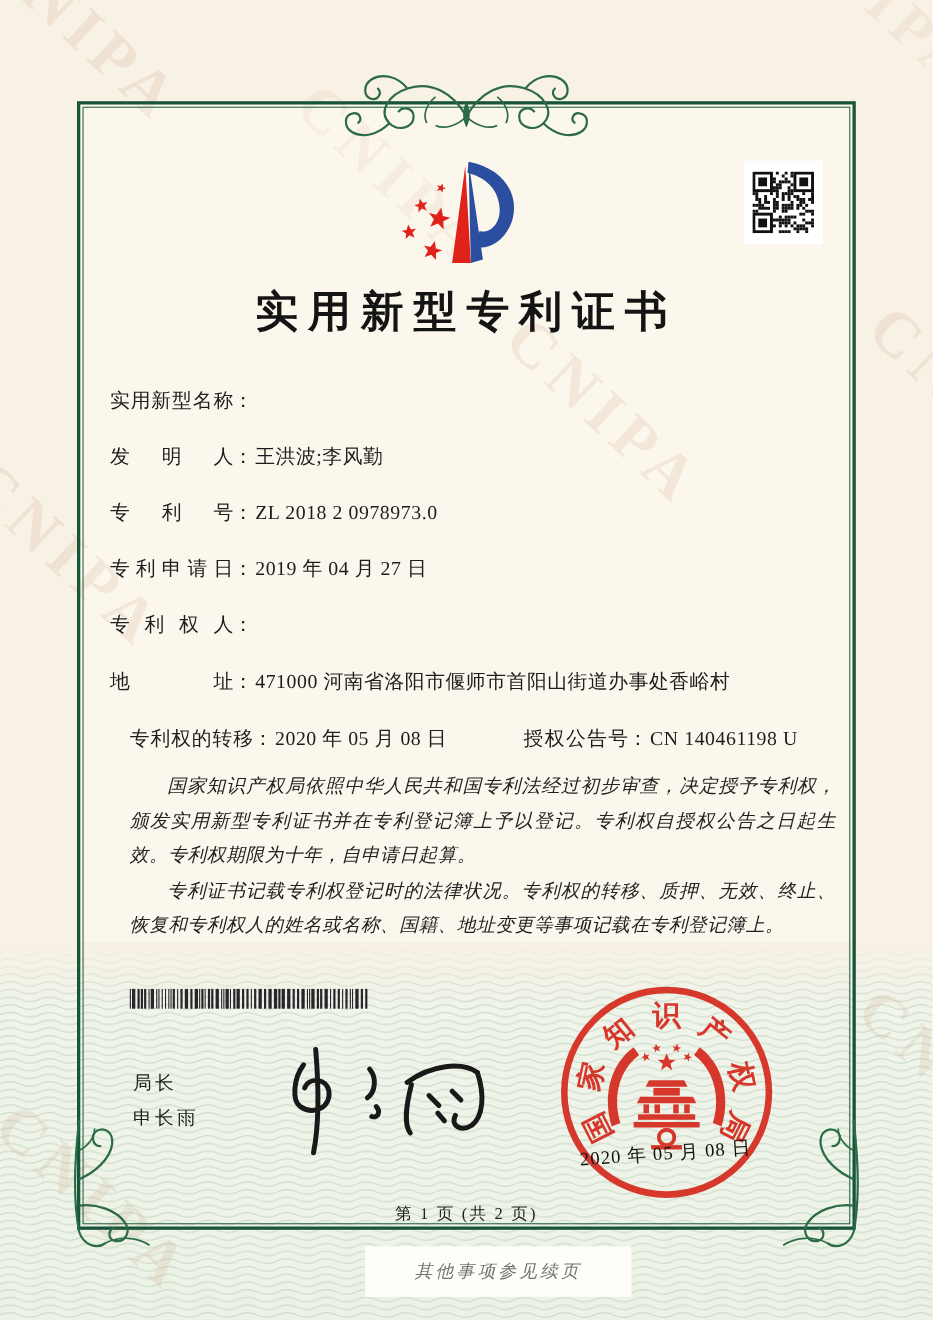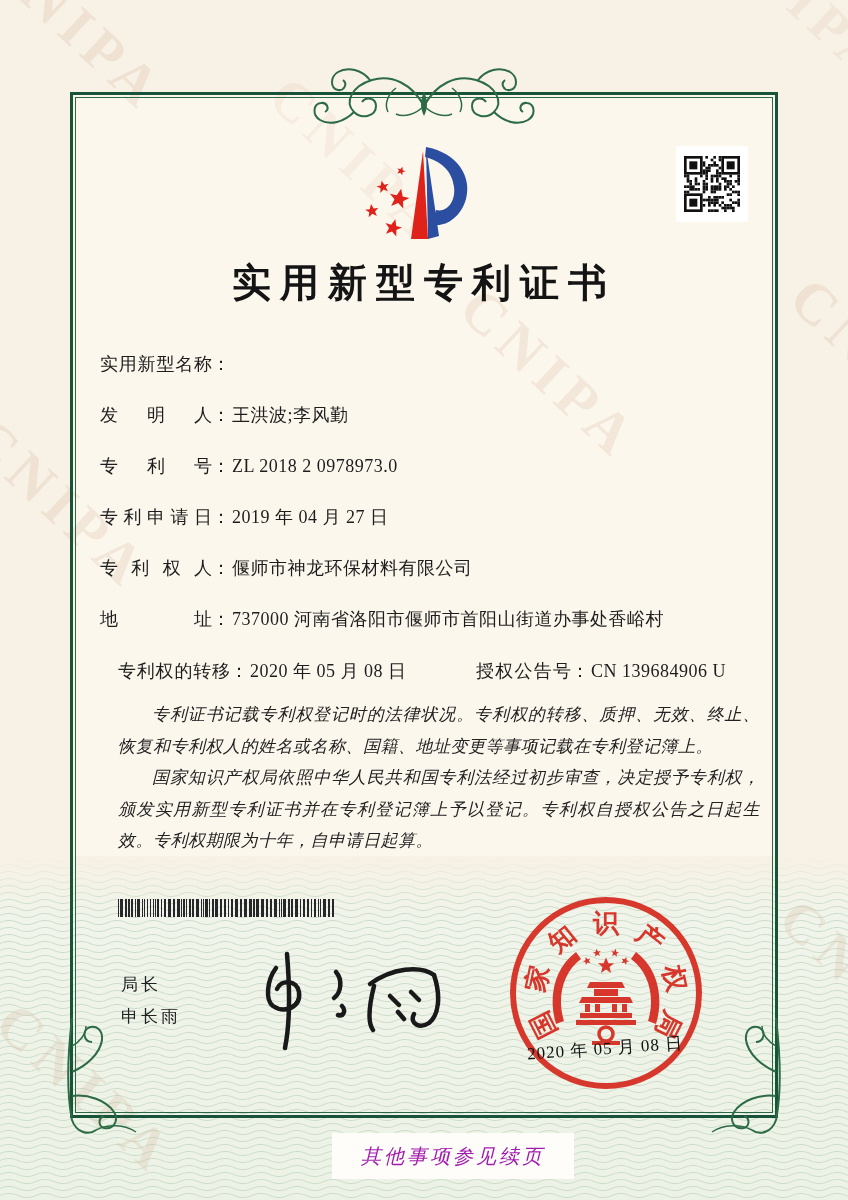--- a/index.html
+++ b/index.html
@@ -49,21 +49,21 @@
   .signature{position:absolute;left:252px;top:948px;}
 
   .seal{position:absolute;left:502px;top:892px;z-index:7;}
   .seal-date{position:absolute;left:527px;top:1037px;font-size:17px;letter-spacing:1px;color:#111;
              transform:rotate(-4deg);z-index:8;white-space:nowrap;}
 
   .page-info{position:absolute;left:0;top:1094px;width:100%;text-align:center;font-size:15px;
              letter-spacing:2px;color:#222;z-index:6;}
   .note-box{position:absolute;left:332px;top:1133px;width:242px;height:46px;background:#fffdfa;
             display:flex;align-items:center;justify-content:center;z-index:6;}
-  .note-box span{font-size:20px;letter-spacing:3px;color:#a21caf;font-style:italic;}
+  .note-box span{font-size:16px;letter-spacing:3px;color:#737373;font-style:italic;}
 </style>
 </head>
 <body>
 
 <div class="page">
 
   <svg class="waves" width="848" height="344" viewBox="0 0 848 344">
     <defs>
       <pattern id="wavep" width="36" height="7" patternUnits="userSpaceOnUse">
         <path d="M0,3.5 C6,0.8 12,0.8 18,3.5 C24,6.2 30,6.2 36,3.5" stroke="#ccdcc9" stroke-width="1" fill="none"></path>
@@ -323,42 +323,41 @@
 
         <div class="field-row">
           <span class="f-label">专利申请日</span>
           <span class="f-colon">：</span>
           <span class="f-value">2019 年 04 月 27 日</span>
         </div>
 
         <div class="field-row">
           <span class="f-label">专利权人</span>
           <span class="f-colon">：</span>
-          <span class="f-value">偃师市神龙环保材料有限公司</span>
         </div>
 
         <div class="field-row">
           <span class="f-label">地址</span>
           <span class="f-colon">：</span>
-          <span class="f-value">737000 河南省洛阳市偃师市首阳山街道办事处香峪村</span>
+          <span class="f-value">471000 河南省洛阳市偃师市首阳山街道办事处香峪村</span>
         </div>
       </div>
 
     <div class="grant-row">
       <span class="f-label">专利权的转移</span>
         <span class="f-colon">：</span>
         <span class="f-value f-value1">2020 年 05 月 08 日</span>
       <span class="g-label2">授权公告号</span>
         <span class="f-colon">：</span>
-        <span class="f-value">CN 139684906 U</span>
+        <span class="f-value">CN 140461198 U</span>
     </div>
 
     <div class="body-text">
+      <p>国家知识产权局依照中华人民共和国专利法经过初步审查，决定授予专利权，颁发实用新型专利证书并在专利登记簿上予以登记。专利权自授权公告之日起生效。专利权期限为十年，自申请日起算。</p>
       <p>专利证书记载专利权登记时的法律状况。专利权的转移、质押、无效、终止、恢复和专利权人的姓名或名称、国籍、地址变更等事项记载在专利登记簿上。</p>
-      <p>国家知识产权局依照中华人民共和国专利法经过初步审查，决定授予专利权，颁发实用新型专利证书并在专利登记簿上予以登记。专利权自授权公告之日起生效。专利权期限为十年，自申请日起算。</p>
     </div>
 
     <div class="barcode" id="barcode">
         <div class="bar" style="width: 1px;"></div>
         <div class="gap" style="width: 1px;"></div>
         <div class="bar" style="width: 3px;"></div>
         <div class="gap" style="width: 2px;"></div>
         <div class="bar" style="width: 2px;"></div>
         <div class="gap" style="width: 1px;"></div>
         <div class="bar" style="width: 2px;"></div>
@@ -490,20 +489,21 @@
       <path d="M84,24 C91,32 89,45 82,50"></path>
       <path d="M90,58 C94,62 92,69 86,67"></path>
       <path d="M118,36 C140,20 168,17 182,27"></path>
       <path d="M122,38 C117,58 115,74 121,82"></path>
       <path d="M182,27 C189,48 187,67 177,75 C168,81 157,76 162,66"></path>
       <path d="M138,48 L147,57"></path>
       <path d="M159,44 L167,52"></path>
       <path d="M146,64 L152,71"></path>
     </svg>
 
+    <div class="page-info">第 1 页 (共 2 页)</div>
   </div>
 
   <svg class="seal" width="210" height="210" viewBox="0 0 210 210">
     <circle cx="104" cy="101" r="93" fill="none" stroke="#d5281c" stroke-width="6" opacity="0.92"></circle>
     <g id="seal-ring">
         <text x="41.62954330681425" y="132.77933498176827" fill="#d5281c" font-size="26" font-weight="bold" text-anchor="middle" dominant-baseline="central" transform="rotate(-117 41.62954330681425 132.77933498176827)" opacity="0.92">国</text>
         <text x="35.529667948633616" y="86.44618164275684" fill="#d5281c" font-size="26" font-weight="bold" text-anchor="middle" dominant-baseline="central" transform="rotate(-78 35.529667948633616 86.44618164275684)" opacity="0.92">家</text>
         <text x="59.94757262651138" y="46.599782698012035" fill="#d5281c" font-size="26" font-weight="bold" text-anchor="middle" dominant-baseline="central" transform="rotate(-39 59.94757262651138 46.599782698012035)" opacity="0.92">知</text>
         <text x="104" y="31" fill="#d5281c" font-size="26" font-weight="bold" text-anchor="middle" dominant-baseline="central" transform="rotate(0 104 31)" opacity="0.92">识</text>
         <text x="148.05242737348863" y="46.599782698012035" fill="#d5281c" font-size="26" font-weight="bold" text-anchor="middle" dominant-baseline="central" transform="rotate(39 148.05242737348863 46.599782698012035)" opacity="0.92">产</text>

